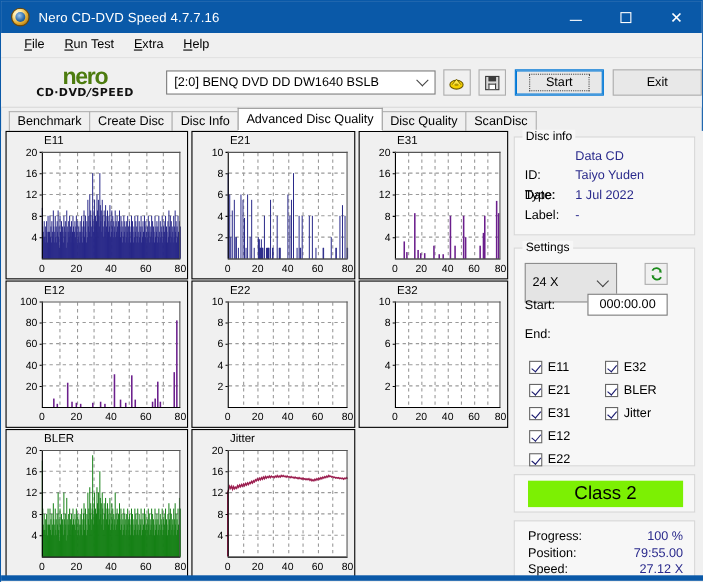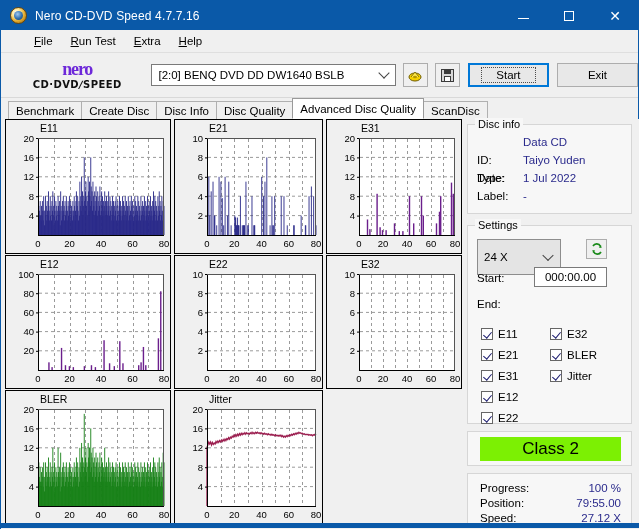--- a/index.html
+++ b/index.html
@@ -36,36 +36,36 @@
   }
   .title-text{font-size:12px;letter-spacing:.15px;}
   .win-btns{position:absolute;right:0;top:0;height:29px;display:flex;}
   .win-btn{width:46px;height:29px;display:flex;align-items:center;justify-content:center;color:#fff;font-size:13px;}
   .win-btn.close-btn{font-size:14px;}
   .glyph-min{display:block;width:11px;height:1px;background:#fff;margin-top:6px;}
   .glyph-max{display:block;width:10px;height:10px;border:1px solid #fff;box-sizing:border-box;}
   
   .menubar{
     height:22px;background:#f0f0f0;display:flex;align-items:center;
-    border-bottom:1px solid #dfdfdf;padding-left:24px;
+    border-bottom:1px solid #dfdfdf;padding-left:12px;
   }
   .menu-item{padding:2px 9px;font-size:11.5px;color:#000;}
   .menu-item u{text-decoration:underline;}
   
   .toolbar{
     height:44px;background:#f0f0f0;display:flex;align-items:center;
     position:relative;border-bottom:1px solid #d9d9d9;
   }
   .nero-logo{
     width:130px;margin-left:12px;display:flex;flex-direction:column;
     align-items:center;justify-content:center;line-height:1;
   }
   .nero-word{
-    font-family:Liberation Serif, serif;
-    font-weight:bold;font-size:18px;letter-spacing:-1.2px;color:#6d28d9;
+    font-family:Liberation Sans, sans-serif;
+    font-weight:bold;font-size:21px;letter-spacing:-1.2px;color:#4d7c0f;
     line-height:19px;
   }
   .nero-sub{
     font-family:"DejaVu Sans", sans-serif;
     font-weight:bold;font-size:10px;letter-spacing:.4px;color:#111;
     line-height:11px;white-space:nowrap;
   }
   .nero-sub i{font-style:italic;}
   .drive-combo{
     margin-left:10px;width:248px;height:22px;background:#fff;
@@ -230,22 +230,22 @@
     </div>
     <div class="big-btn">
       <span>Exit</span>
     </div>
   </div>
 
   <div class="tabstrip">
     <div class="tab">Benchmark</div>
     <div class="tab">Create Disc</div>
     <div class="tab">Disc Info</div>
+    <div class="tab active">Advanced Disc Quality</div>
     <div class="tab">Disc Quality</div>
-    <div class="tab active">Advanced Disc Quality</div>
     <div class="tab">ScanDisc</div>
   </div>
 
   <div class="content">
 
     <div class="charts-area">
       <div class="chart-box" id="box-e11" style="left:0px;   top:0px;   width:166px; height:135px;">
           <svg width="166" height="135" class="chart-svg">
             <rect x="32" y="18" width="126" height="97" fill="#ffffff"></rect>
             <line x1="33" y1="95.6" x2="157" y2="95.6" stroke="#9a9a9a" stroke-width="1" stroke-dasharray="3,3"></line>

